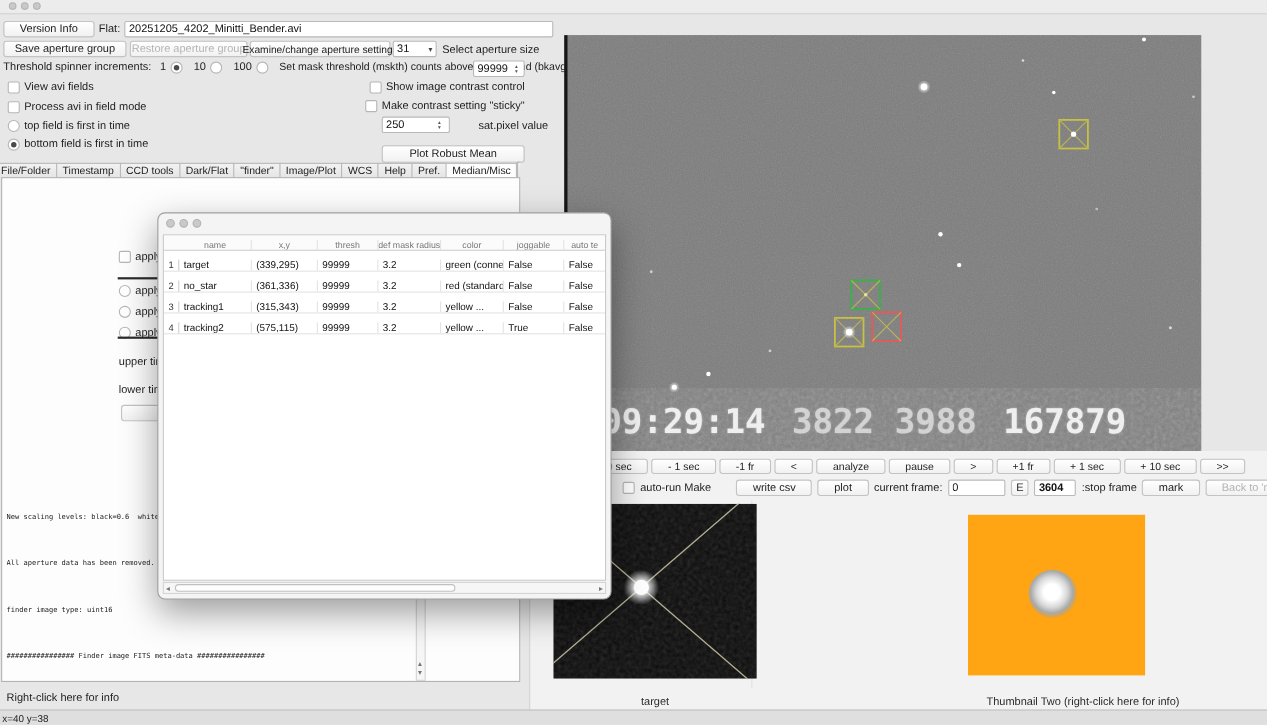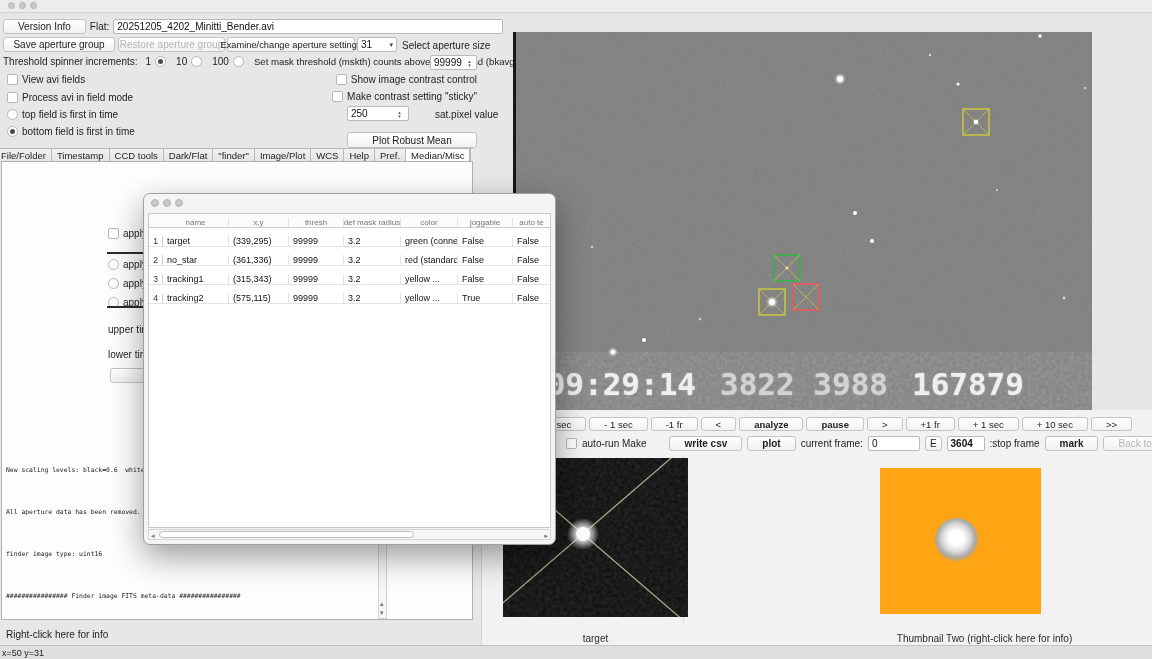--- a/index.html
+++ b/index.html
@@ -3,21 +3,21 @@
 <meta charset="utf-8">
 <style>
   html,body{margin:0;padding:0;width:1152px;height:659px;overflow:hidden;
     font-family:"Liberation Sans",sans-serif;background:#e7e7e7;-webkit-font-smoothing:antialiased}
   .abs{position:absolute}
   .row{display:flex;align-items:center;gap:4px}
   .lbl{font-size:10px;color:#1d1d1d;white-space:nowrap}
   .btn{display:inline-flex;align-items:center;justify-content:center;white-space:nowrap;
     background:linear-gradient(#ffffff,#f1f1f1);border:1px solid #c3c3c3;border-radius:3px;
     font-size:10px;color:#1d1d1d;padding:0 14px;height:15px;box-sizing:border-box}
-  .btn.bold{font-weight:bold}
+  .btn.bold{font-weight:normal}
   .btn.disabled{color:#b4b4b4}
   .chk{width:11px;height:11px;flex:0 0 11px;border:1px solid #b6b6b6;background:#fff;border-radius:2px;display:inline-block;box-sizing:border-box}
   .rad{width:11px;height:11px;flex:0 0 11px;border:1px solid #b6b6b6;background:#fff;border-radius:50%;display:inline-block;position:relative;box-sizing:border-box}
   .rad.sel::after{content:"";position:absolute;left:2px;top:2px;width:5px;height:5px;border-radius:50%;background:#4a4a4a}
   .field{background:#fff;border:1px solid #b9b9b9;border-radius:2px;font-size:10px;color:#111;
     font-family:"Liberation Sans",sans-serif;box-sizing:border-box;padding:0 3px;height:15px}
   .stepper{display:inline-flex;flex-direction:column;justify-content:center;width:11px;height:13px;
     font-size:5px;line-height:4px;color:#555;text-align:center}
   .titlebar{left:0;top:0;width:1152px;height:12px;background:#ececec;border-bottom:1px solid #d2d2d2}
   .dot{width:7px;height:7px;border-radius:50%;background:#c9c9c9;border:1px solid #b3b3b3;box-sizing:border-box;display:inline-block}
@@ -319,21 +319,21 @@
 <div class="thlabel" style="left:503px;top:633px;width:185px">target</div>
 
 <div class="abs" style="left:880px;top:468px;width:161px;height:146px;background:#ffa513">
   <div class="abs" style="left:55px;top:50px;width:44px;height:44px;border-radius:50%;
       background:radial-gradient(circle at 48% 46%, #ffffff 0 22%, #d9d9d9 42%, #a9a9a9 58%, rgba(160,160,160,.35) 68%, rgba(255,165,19,0) 74%)"></div>
 </div>
 <div class="thlabel" style="left:817px;top:633px;width:335px">Thumbnail Two (right-click here for info)</div>
 
 <span class="lbl abs" style="left:6px;top:629px">Right-click here for info</span>
 <div class="statusline">
-  <span class="lbl abs" style="left:2px;top:2px;font-size:9px">x=50 y=31</span>
+  <span class="lbl abs" style="left:2px;top:2px;font-size:9px">x=40 y=38</span>
 </div>
 
 <div class="abs dialog">
   <div class="dlg-title">
     <span class="dot abs" style="left:7px;top:5px;width:8px;height:8px"></span>
     <span class="dot abs" style="left:19px;top:5px;width:8px;height:8px"></span>
     <span class="dot abs" style="left:31px;top:5px;width:8px;height:8px"></span>
   </div>
   <div class="tbl">
     <div class="trow head">

